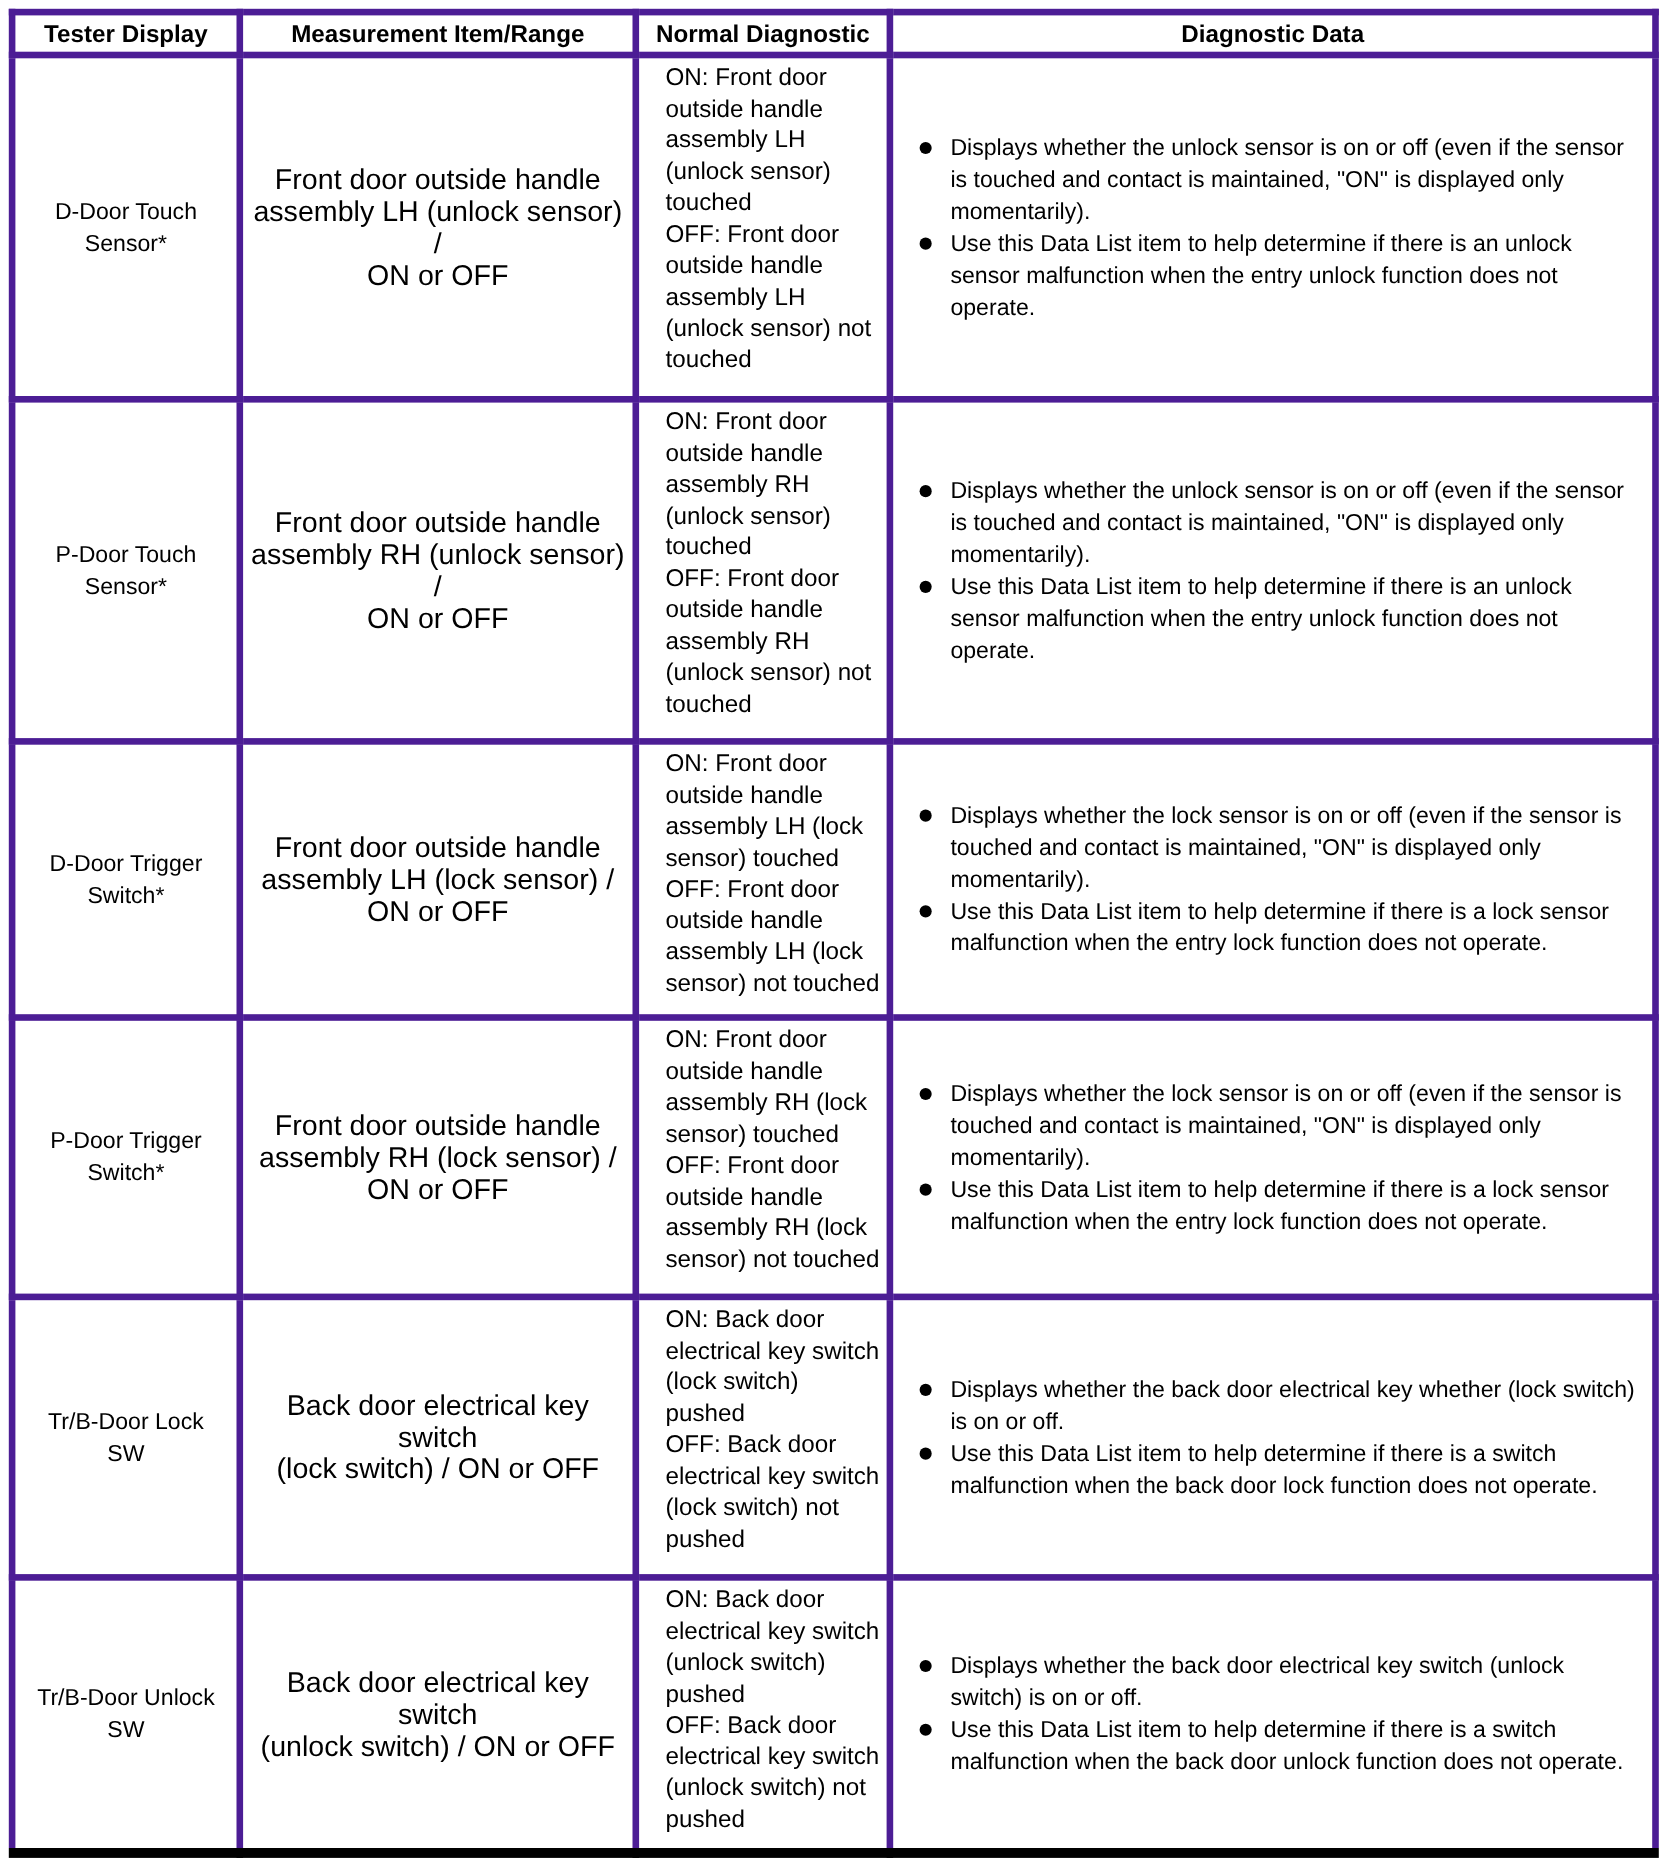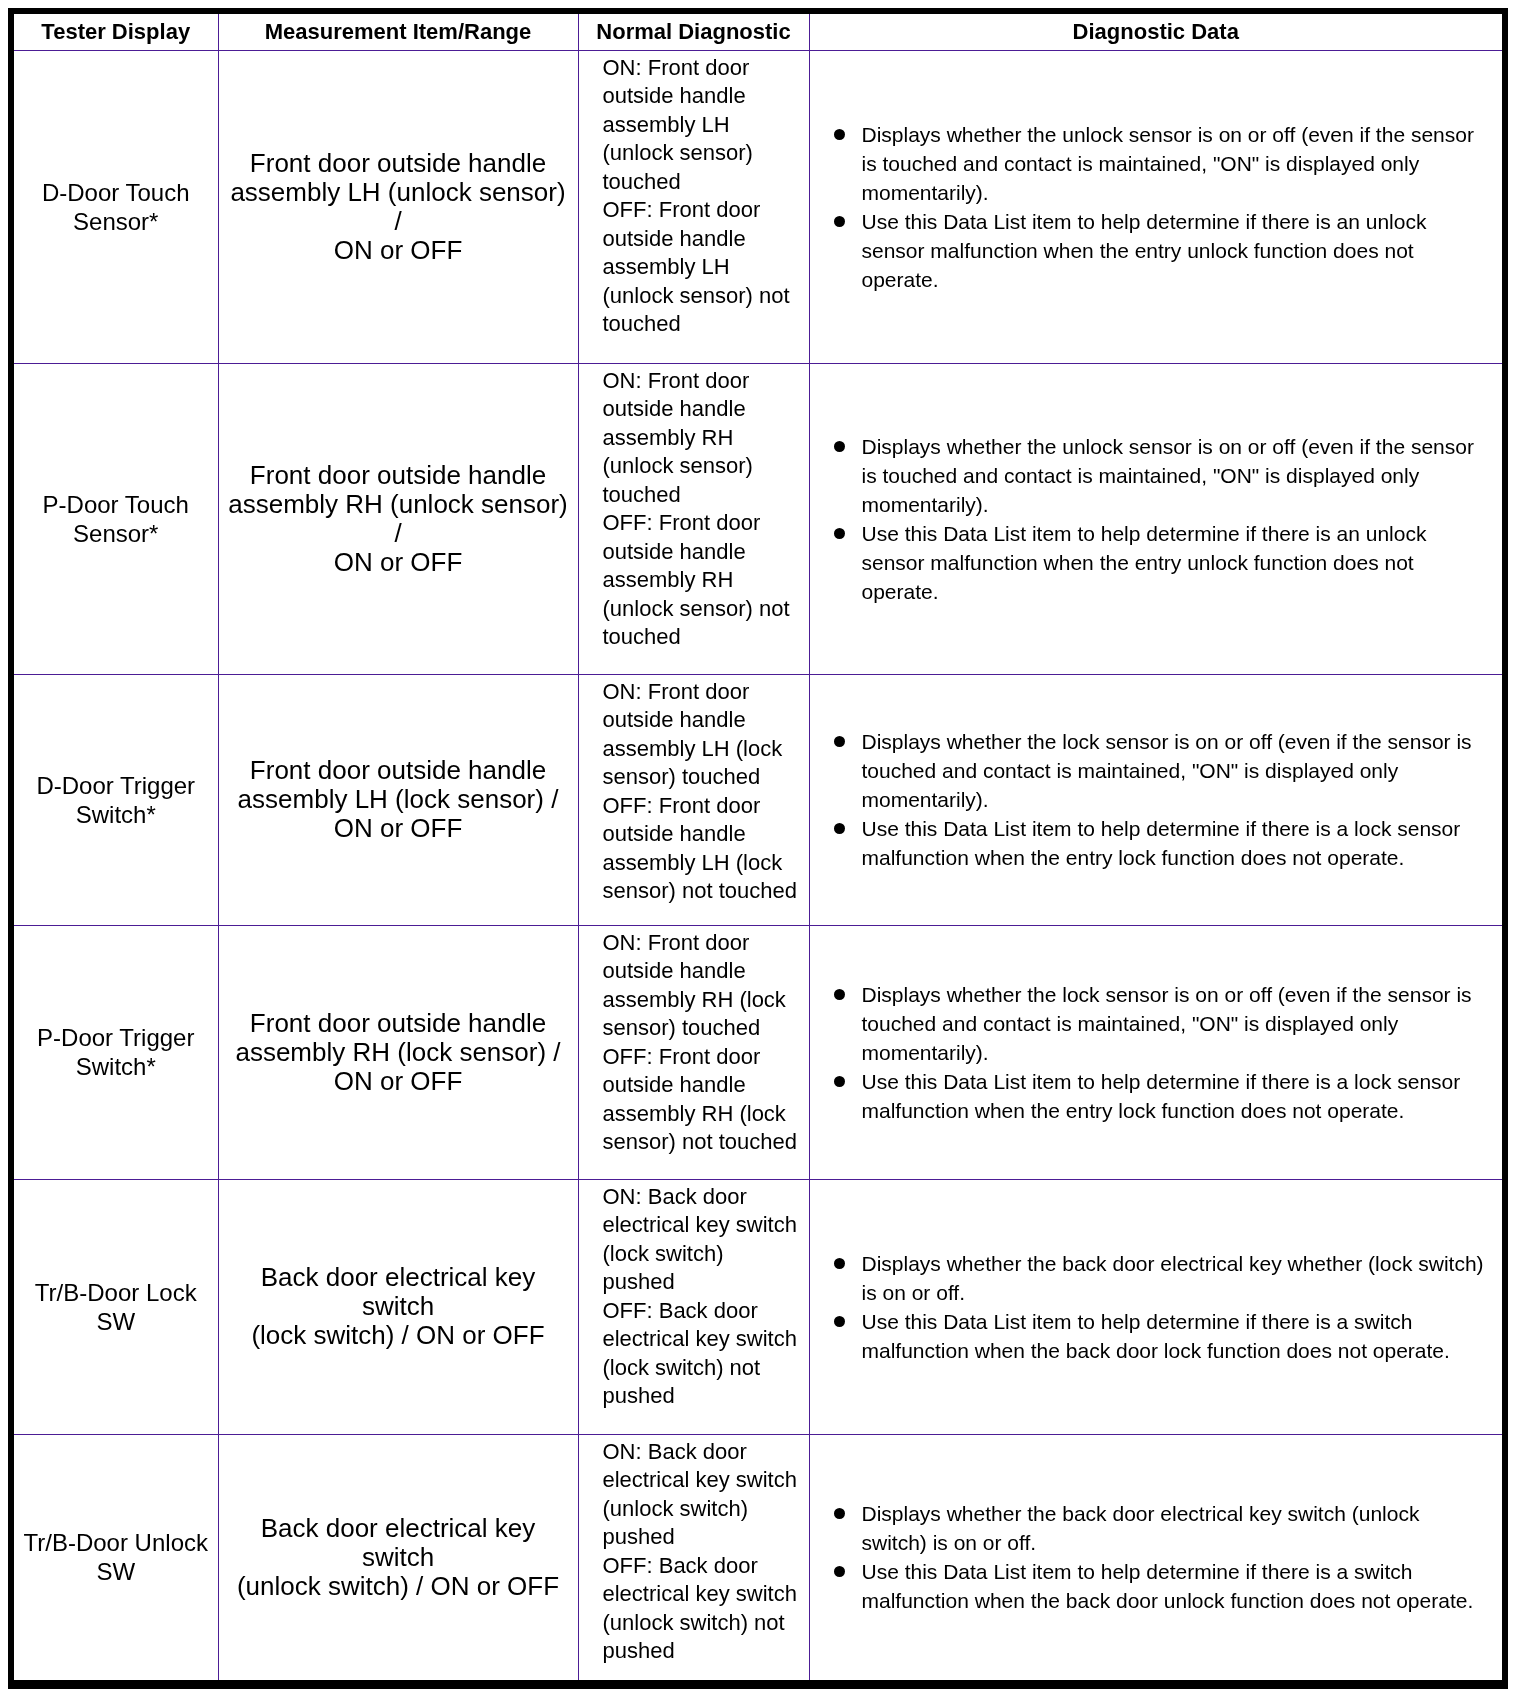--- a/index.html
+++ b/index.html
@@ -18,38 +18,38 @@
   }
   table.datalist {
     border-collapse: collapse;
     table-layout: fixed;
     width: 1494px;
     border: 6px solid #000000;
     border-bottom-width: 9px;
   }
   table.datalist th,
   table.datalist td {
-    border: 1px solid #4c1d95;
+    border: 6px solid #4c1d95;
     overflow: hidden;
     box-sizing: border-box;
   }
   thead th {
     border-bottom: 5px solid #000000;
     height: 39px;
     font-size: 22px;
     font-weight: bold;
     text-align: center;
     vertical-align: middle;
     padding: 2px 4px;
   }
   td.c-tester {
     width: 207px;
     text-align: center;
     vertical-align: middle;
-    font-size: 24px;
+    font-size: 21px;
     line-height: 29px;
     white-space: pre-line;
     padding: 2px 4px;
   }
   td.c-meas {
     width: 360px;
     text-align: center;
     vertical-align: middle;
     font-size: 26px;
     line-height: 29px;

